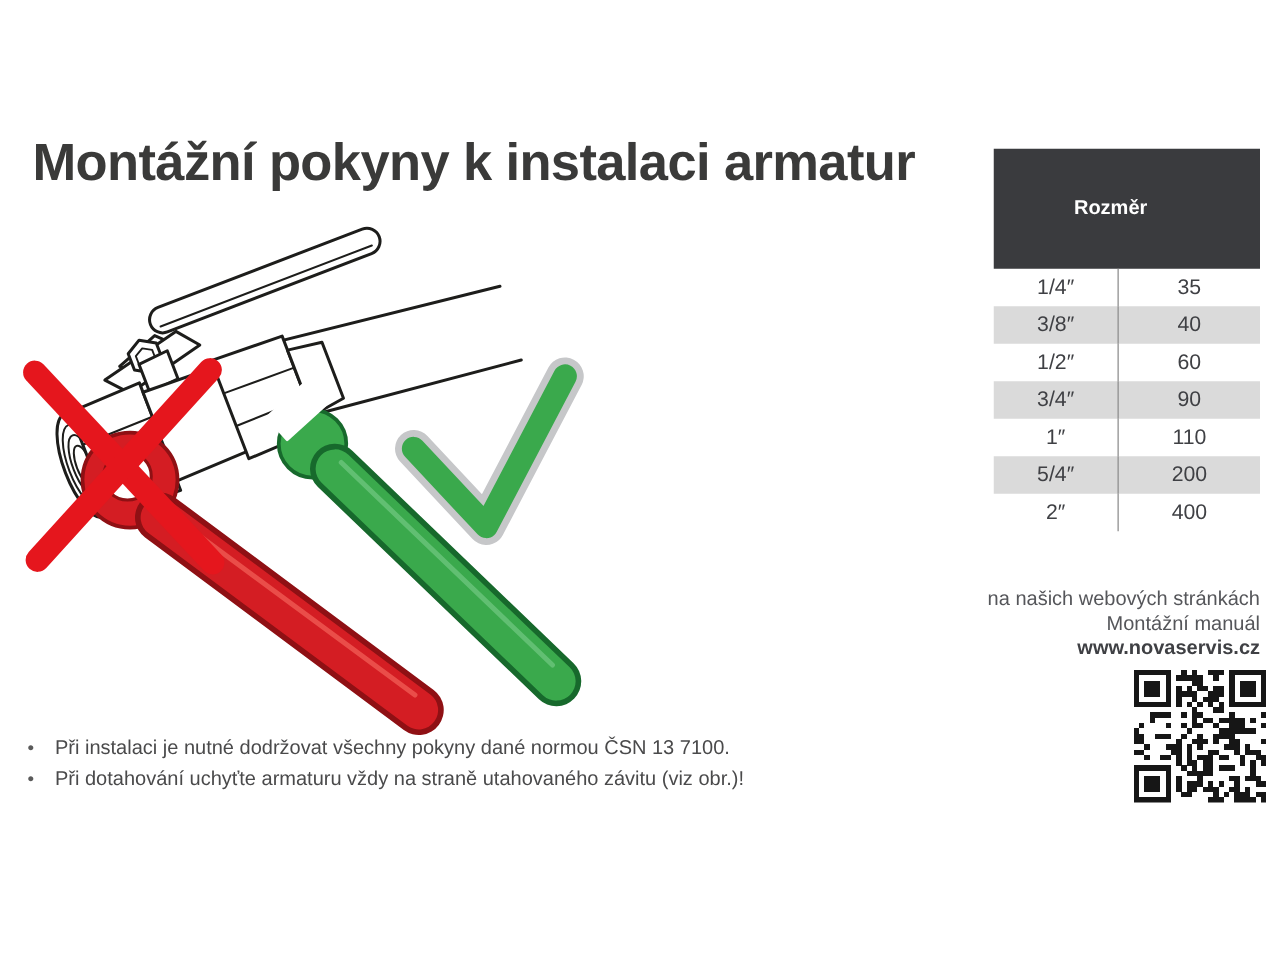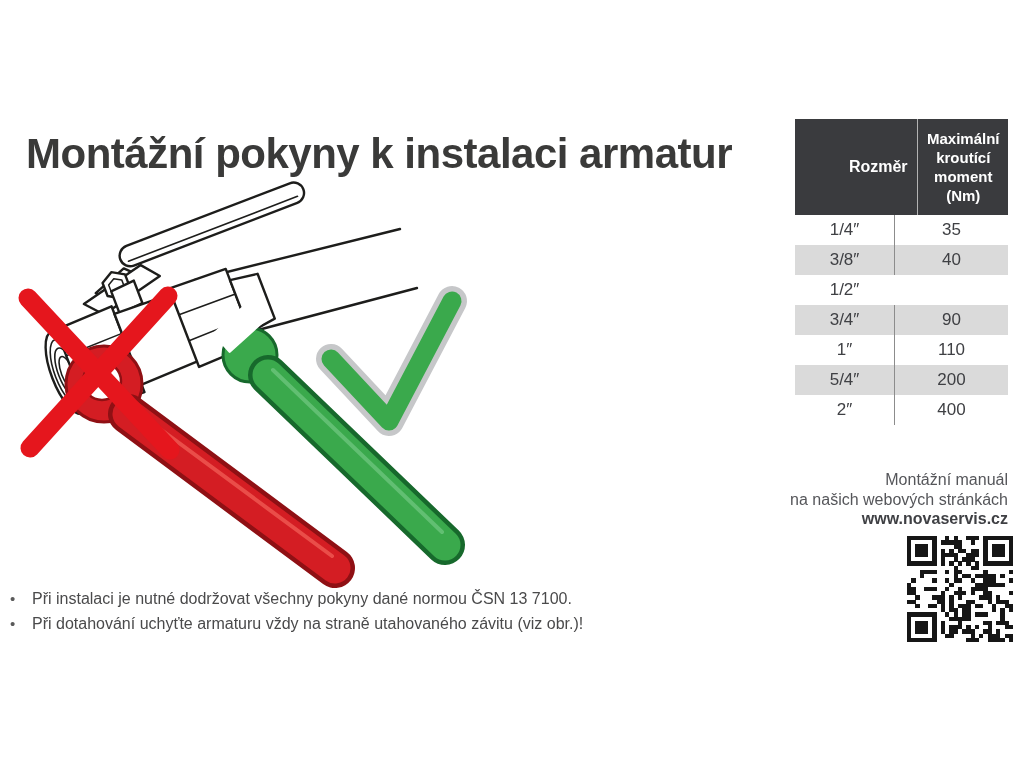--- a/index.html
+++ b/index.html
@@ -8,21 +8,21 @@
     --header_bg:#3a3b3e; --row_alt:#dadada; --ink:#1d1d1b;
     --text_dark:#3f4044; --text_gray:#55565a; --title:#3a3a39;
   }
   *{margin:0;padding:0;box-sizing:border-box;}
   html,body{width:1024px;height:768px;}
   body{
     position:relative;width:1024px;height:768px;background:#ffffff;
     font-family:"Liberation Sans","DejaVu Sans",sans-serif;overflow:hidden;
   }
   .title{
-    position:absolute;left:26px;top:130px;width:780px;
+    position:absolute;left:26px;top:106px;width:780px;
     font-size:42px;font-weight:bold;letter-spacing:-0.5px;color:var(--title);
   }
   .illustration{position:absolute;left:0;top:170px;width:480px;height:432px;}
 
   
   .torque-table{position:absolute;left:795px;top:119px;width:213px;}
   .t-head{display:flex;background:var(--header_bg);height:96px;color:#ffffff;}
   .t-head .c1,.t-head .c2{display:flex;align-items:center;justify-content:center;text-align:center;font-weight:bold;}
   .t-head .c2{border-left:1.5px solid #b3b3b3;font-size:15px;line-height:1.28;}
   .t-head .c1{font-size:16px;margin-left:44px;}
@@ -35,21 +35,21 @@
   
   .manual{
     position:absolute;right:16px;top:470px;text-align:right;
     font-size:16px;line-height:19.5px;color:var(--text_gray);
   }
   .manual .bold{font-weight:bold;color:var(--text_dark);}
   .qr{position:absolute;left:907px;top:536px;width:106px;height:106px;}
   .qr svg{width:106px;height:106px;display:block;}
 
   
-  .notes{position:absolute;left:8px;top:590px;width:660px;list-style:none;}
+  .notes{position:absolute;left:20px;top:590px;width:660px;list-style:none;}
   .notes li{
     position:relative;padding-left:24px;margin-bottom:7px;
     font-size:16px;color:#4a4a4b;
   }
   .notes li::before{
     content:"•";position:absolute;left:2px;top:0;color:#5a5a5a;font-size:15px;
   }
 </style>
 </head>
 <body>
@@ -115,54 +115,54 @@
     <g fill="none">
       <path d="M331,189 L389,251 L452,131" stroke="var(--check_gray)" stroke-width="30" stroke-linecap="round" stroke-linejoin="round"></path>
       <path d="M331,189 L389,251 L452,131" stroke="var(--green)" stroke-width="19" stroke-linecap="round" stroke-linejoin="round"></path>
     </g>
   </g>
 </svg>
 
 <div class="torque-table">
   <div class="t-head">
     <div class="c1">Rozměr</div>
-    <div class="c2">Maximální kroutící moment (Nm)</div>
   </div>
   <div class="t-row">
     <div class="c1">1/4″</div>
     <div class="c2">35</div>
   </div>
   <div class="t-row">
     <div class="c1">3/8″</div>
     <div class="c2">40</div>
   </div>
   <div class="t-row">
     <div class="c1">1/2″</div>
+    <div class="c2">60</div>
   </div>
   <div class="t-row">
     <div class="c1">3/4″</div>
     <div class="c2">90</div>
   </div>
   <div class="t-row">
     <div class="c1">1″</div>
     <div class="c2">110</div>
   </div>
   <div class="t-row">
     <div class="c1">5/4″</div>
     <div class="c2">200</div>
   </div>
   <div class="t-row">
     <div class="c1">2″</div>
     <div class="c2">400</div>
   </div>
 </div>
 
 <div class="manual">
+  <div>na našich webových stránkách</div>
   <div>Montážní manuál</div>
-  <div>na našich webových stránkách</div>
   <div class="bold">www.novaservis.cz</div>
 </div>
 <div class="qr" id="qr">
     <svg viewBox="0 0 25 25" shape-rendering="crispEdges" fill="#161616">
       <rect x="0" y="0" width="1.02" height="1.02"></rect>
       <rect x="1" y="0" width="1.02" height="1.02"></rect>
       <rect x="2" y="0" width="1.02" height="1.02"></rect>
       <rect x="3" y="0" width="1.02" height="1.02"></rect>
       <rect x="4" y="0" width="1.02" height="1.02"></rect>
       <rect x="5" y="0" width="1.02" height="1.02"></rect>

